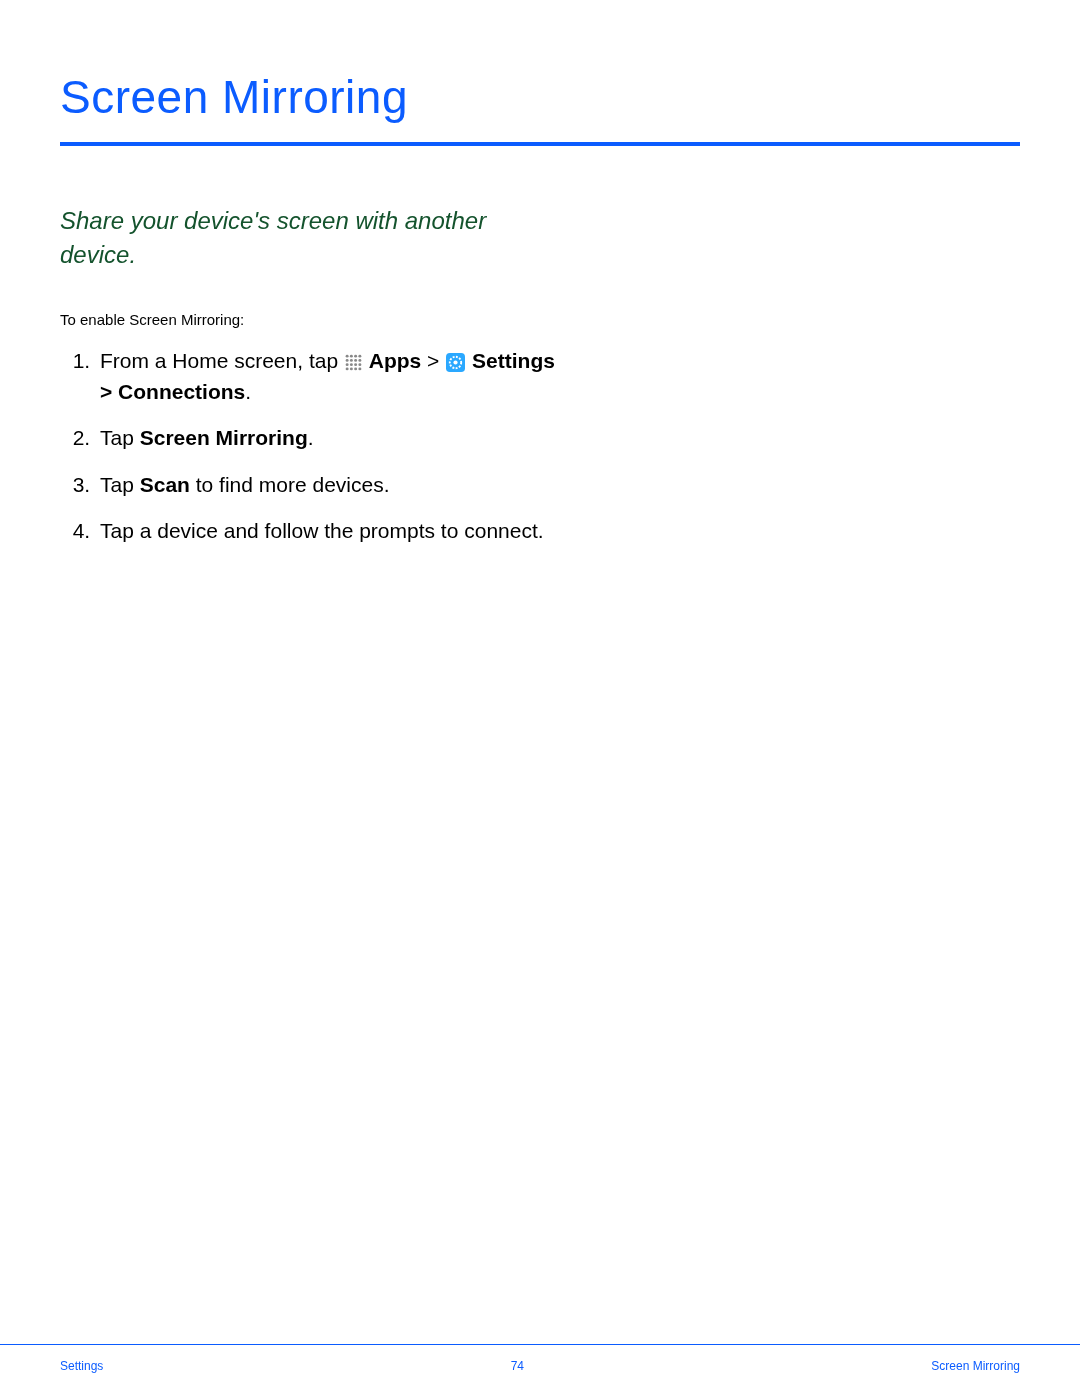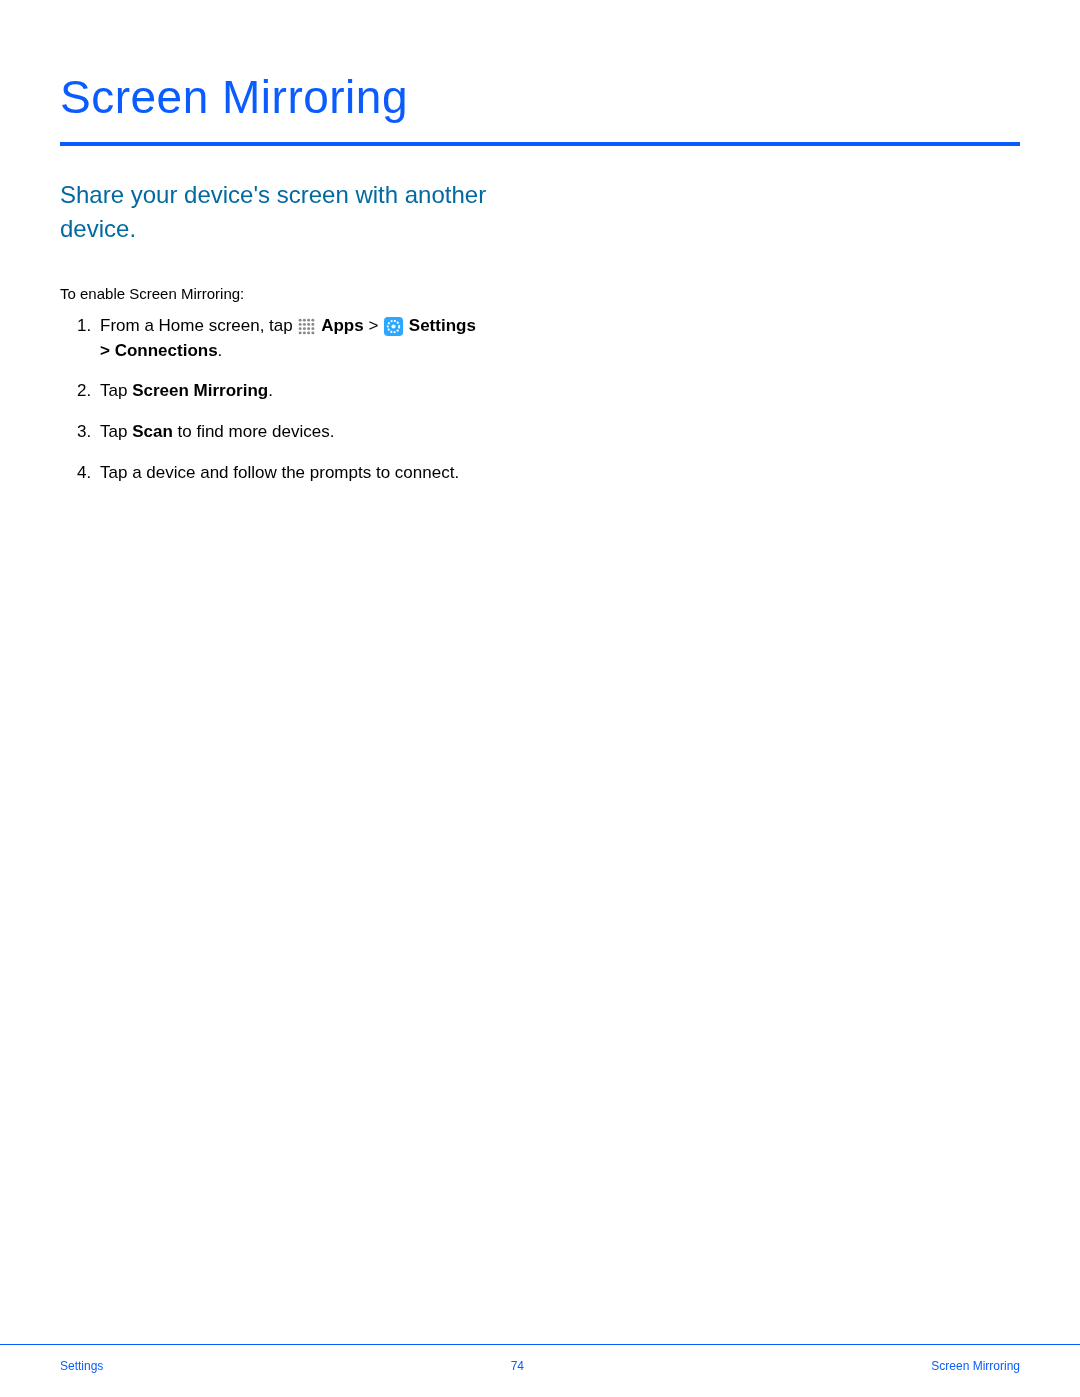--- a/index.html
+++ b/index.html
@@ -16,34 +16,35 @@
     }
     .title {
       font-size: 46px;
       font-weight: 400;
       color: #0b5cff;
       letter-spacing: 0.5px;
       padding-bottom: 18px;
       border-bottom: 4px solid #0b5cff;
     }
     .subtitle {
-      margin-top: 32px;
+      margin-top: 58px;
       font-size: 24px;
-      color: #0369a1;
+      font-style: italic;
+      color: #14532d;
       line-height: 1.4;
       max-width: 450px;
     }
     .intro {
       margin-top: 40px;
       font-size: 15px;
     }
     ol.steps {
-      margin-top: 12px;
+      margin-top: 18px;
       padding-left: 36px;
-      font-size: 17px;
+      font-size: 21px;
       max-width: 500px;
     }
     ol.steps > li {
       margin-bottom: 16px;
       line-height: 1.45;
       padding-left: 4px;
     }
     ul.sub {
       list-style-type: disc;
       margin-top: 14px;

